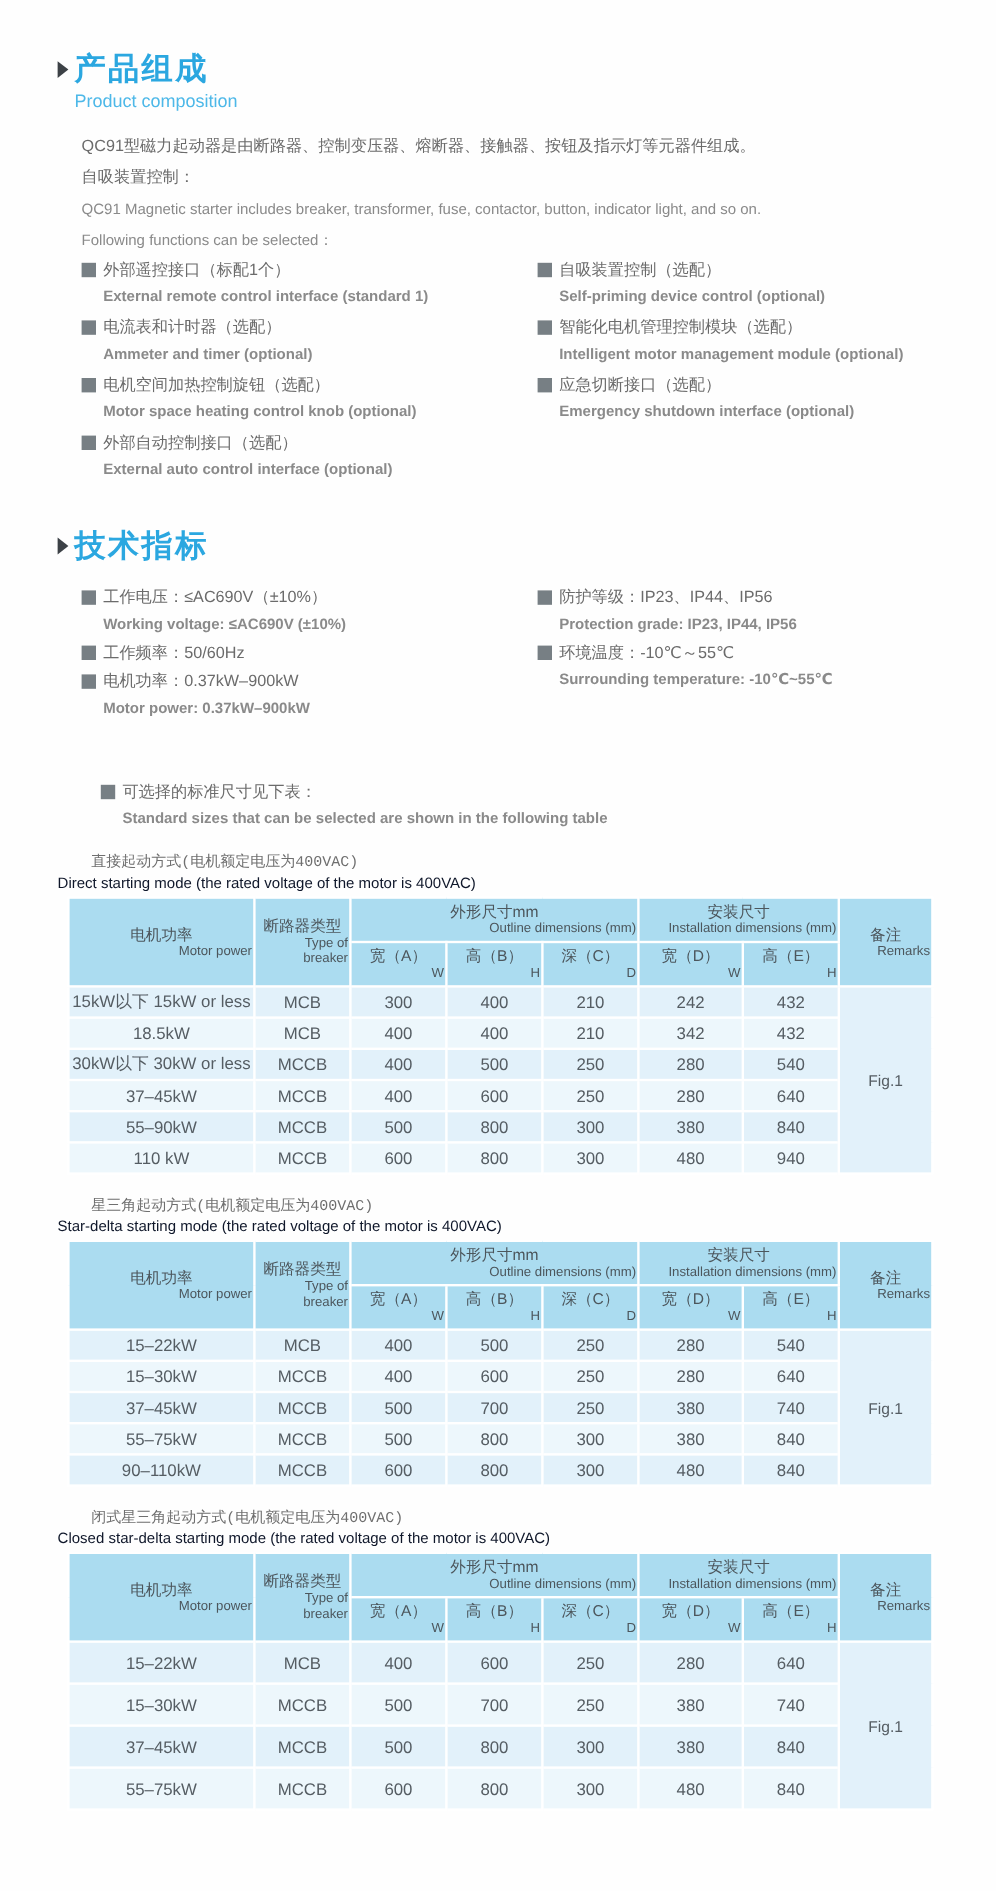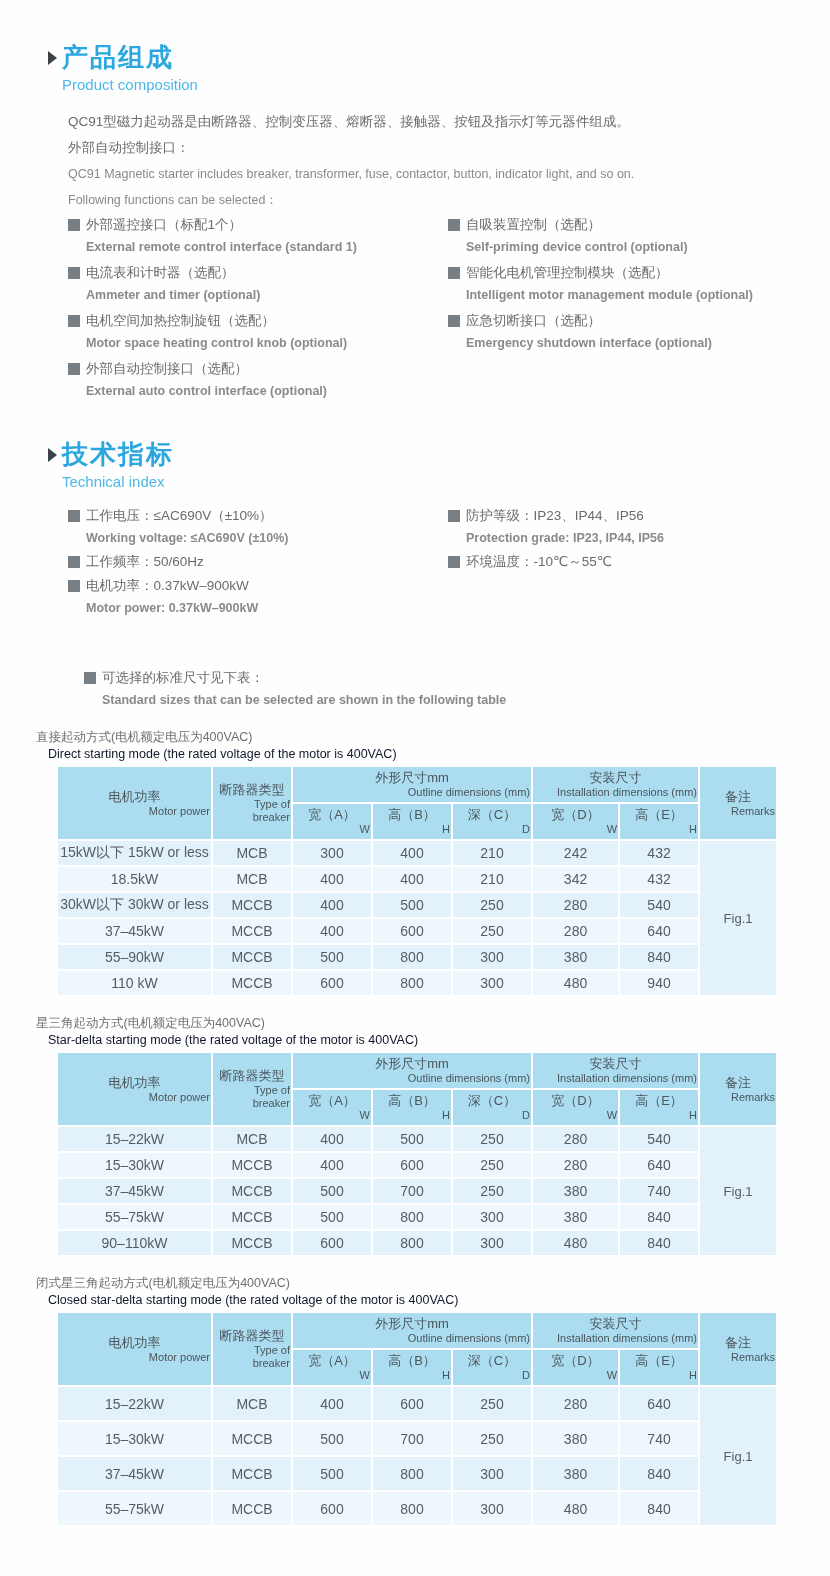--- a/index.html
+++ b/index.html
@@ -46,21 +46,21 @@
   .specs .pair-item{margin-bottom:1px;}
 
   
   .note{margin:46px 0 0 84px;}
   .note .pair-zh{font-size:13.5px;}
   .note .pair-en{margin-left:18px;}
 
   
   .tables{margin-top:14px;}
   .tbl-block{margin-top:18px;}
-  .cap-zh{margin-left:36px;font-size:12.5px;color:#6f6f6f;line-height:17px;}
+  .cap-zh{margin-left:76px;font-size:12.5px;color:#6f6f6f;line-height:17px;font-family:Liberation Mono, monospace;}
   .cap-en{margin-left:48px;font-size:12.5px;color:#0f172a;line-height:16px;margin-bottom:3px;}
 
   table.tbl{margin-left:56px;border-collapse:collapse;table-layout:fixed;width:720px;}
   table.tbl th, table.tbl td{border:2px solid #ffffff;text-align:center;vertical-align:middle;}
   table.tbl th{background:var(--header-bg);font-weight:normal;color:#4c565c;padding:3px 1px;}
   .th-zh{font-size:13px;line-height:16px;}
   .th-en{font-size:11px;line-height:13px;text-align:right;}
   table.tbl thead tr:first-child th{height:34px;}
   table.tbl thead tr:last-child th{height:24px;}
   table.tbl td{font-size:14px;color:var(--table-text);height:26px;}
@@ -76,21 +76,21 @@
 
   <div class="sec1">
     <div class="sec-head">
       <span class="tri"></span>
       <span class="sec-title">产品组成</span>
     </div>
     <div class="sec-sub">Product composition</div>
 
     <div class="intro">
       <div class="intro-line zh">QC91型磁力起动器是由断路器、控制变压器、熔断器、接触器、按钮及指示灯等元器件组成。</div>
-      <div class="intro-line zh">外部自动控制接口：</div>
+      <div class="intro-line zh">自吸装置控制：</div>
       <div class="intro-line en">QC91 Magnetic starter includes breaker, transformer, fuse, contactor, button, indicator light, and so on.</div>
       <div class="intro-line en">Following functions can be selected：</div>
     </div>
 
     <div class="two-col">
       <div class="col-left" id="features-left">
           <div class="pair-item">
             <div class="pair-zh">
               <span class="bullet"></span>
               <span>外部遥控接口（标配1个）</span>
@@ -143,21 +143,20 @@
           </div>
         </div>
     </div>
   </div>
 
   <div class="sec2">
     <div class="sec-head">
       <span class="tri"></span>
       <span class="sec-title">技术指标</span>
     </div>
-    <div class="sec-sub">Technical index</div>
 
     <div class="two-col specs">
       <div class="col-left" id="specs-left">
           <div class="pair-item">
             <div class="pair-zh">
               <span class="bullet"></span>
               <span>工作电压：≤AC690V（±10%）</span>
             </div>
             <div class="pair-en">Working voltage: ≤AC690V (±10%)</div>
           </div>
@@ -181,20 +180,21 @@
               <span class="bullet"></span>
               <span>防护等级：IP23、IP44、IP56</span>
             </div>
             <div class="pair-en">Protection grade: IP23, IP44, IP56</div>
           </div>
           <div class="pair-item">
             <div class="pair-zh">
               <span class="bullet"></span>
               <span>环境温度：-10℃～55℃</span>
             </div>
+            <div class="pair-en">Surrounding temperature: -10℃~55℃</div>
           </div>
         </div>
     </div>
   </div>
 
   <div class="note">
     <div class="pair-zh">
       <span class="bullet"></span>
       <span>可选择的标准尺寸见下表：</span>
     </div>

